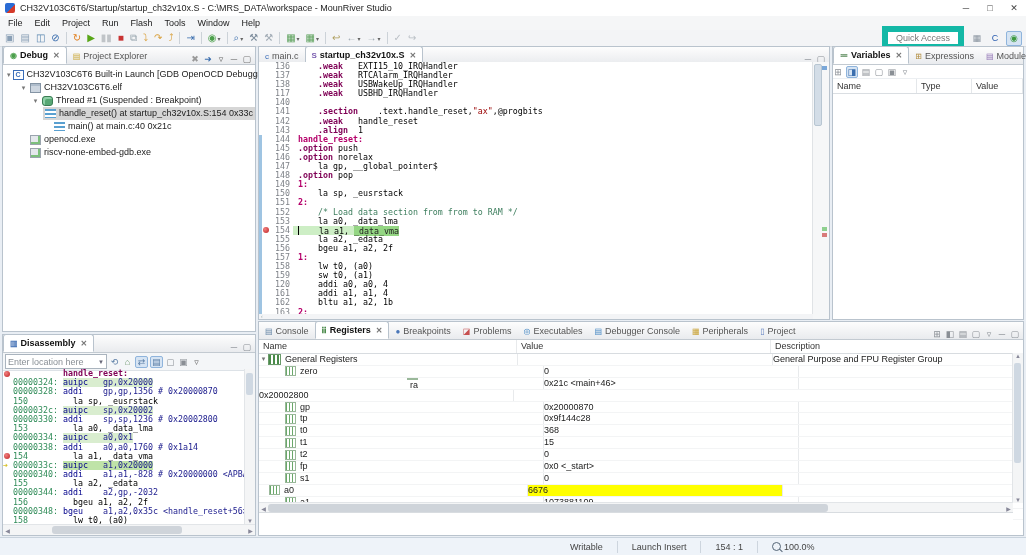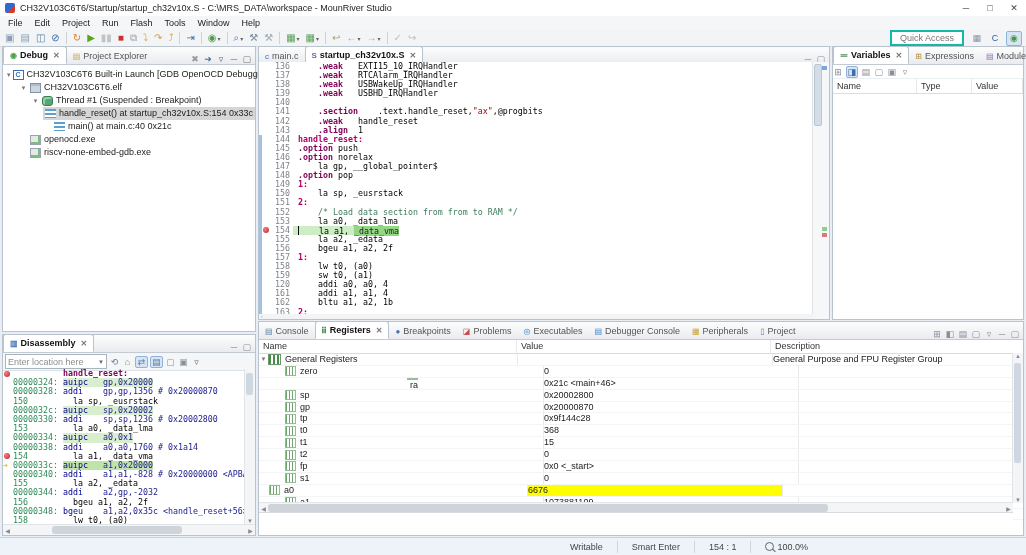--- a/index.html
+++ b/index.html
@@ -14,21 +14,21 @@
   .win-btn{width:24px;height:15px;text-align:center;line-height:15px;font-size:9px;color:#444;}
   .menubar{left:0;top:16px;width:1026px;height:14px;background:#f5f6f7;display:flex;align-items:center;padding-left:2px;}
   .menu-item{padding:1px 6px;color:#222;}
   .toolbar{left:0;top:30px;width:1026px;height:16px;background:#f3f4f6;border-bottom:1px solid #d9dde2;
            display:flex;align-items:center;padding-left:2px;}
   .tb-btn{display:inline-flex;align-items:center;height:13px;padding:0 2px;margin:0 1px;}
   .tb-glyph{font-size:10px;line-height:12px;}
   .tb-dd{font-size:6px;color:#666;margin-left:1px;}
   .tb-sep{width:1px;height:12px;background:#ccd2d8;margin:0 3px;}
   .toolbar-right{margin-left:auto;display:flex;align-items:center;margin-right:4px;}
-  .quick-access{border:2px solid #14b8a6;background:#fff;color:#777;padding:1px 8px;margin-right:4px;}
+  .quick-access{border:6px solid #14b8a6;background:#fff;color:#777;padding:1px 8px;margin-right:4px;}
   .persp-icon{width:14px;height:13px;margin:0 2px;text-align:center;font-size:9px;line-height:13px;border-radius:2px;}
   .pressed{background:#d6e4f3;border:1px solid #8fb4dc;}
   
   .panel{position:absolute;background:#fff;border:1px solid #b9c3cd;box-sizing:border-box;}
   .vtabs{height:17px;background:linear-gradient(#fdfdfd,#e9ebee);border-bottom:1px solid #c3cad1;
          display:flex;align-items:flex-end;}
   .vtab{display:flex;align-items:center;gap:3px;height:16px;padding:0 6px;color:#555;white-space:nowrap;}
   .vtab.sel{background:#fff;border:1px solid #b9c3cd;border-bottom:1px solid #fff;color:#111;font-weight:bold;
             border-radius:3px 3px 0 0;}
   .vtab .close{color:#777;font-size:8px;margin-left:2px;}
@@ -318,21 +318,21 @@
       </span>
       <span class="hdr-icons">
         <span class="hi">─</span>
         <span class="hi">▢</span>
       </span>
     </div>
   <div class="edcode">
       <div class="ed-row"><span class="ed-range"></span><span class="ed-marker"></span><span class="ed-num">136</span><span class="ed-code"><span class="tok-p">    </span><span class="tok-d">.weak</span><span class="tok-p">   EXTI15_10_IRQHandler</span></span></div>
       <div class="ed-row"><span class="ed-range"></span><span class="ed-marker"></span><span class="ed-num">137</span><span class="ed-code"><span class="tok-p">    </span><span class="tok-d">.weak</span><span class="tok-p">   RTCAlarm_IRQHandler</span></span></div>
       <div class="ed-row"><span class="ed-range"></span><span class="ed-marker"></span><span class="ed-num">138</span><span class="ed-code"><span class="tok-p">    </span><span class="tok-d">.weak</span><span class="tok-p">   USBWakeUp_IRQHandler</span></span></div>
-      <div class="ed-row"><span class="ed-range"></span><span class="ed-marker"></span><span class="ed-num">139</span><span class="ed-code"><span class="tok-p">    </span><span class="tok-d">.weak</span><span class="tok-p">   USBHD_IRQHandler</span></span></div>
+      <div class="ed-row"><span class="ed-range"></span><span class="ed-marker"></span><span class="ed-num">117</span><span class="ed-code"><span class="tok-p">    </span><span class="tok-d">.weak</span><span class="tok-p">   USBHD_IRQHandler</span></span></div>
       <div class="ed-row"><span class="ed-range"></span><span class="ed-marker"></span><span class="ed-num">140</span><span class="ed-code"></span></div>
       <div class="ed-row"><span class="ed-range"></span><span class="ed-marker"></span><span class="ed-num">141</span><span class="ed-code"><span class="tok-p">    </span><span class="tok-d">.section</span><span class="tok-p">    .text.handle_reset,</span><span class="tok-st">"ax"</span><span class="tok-p">,@progbits</span></span></div>
       <div class="ed-row"><span class="ed-range"></span><span class="ed-marker"></span><span class="ed-num">142</span><span class="ed-code"><span class="tok-p">    </span><span class="tok-d">.weak</span><span class="tok-p">   handle_reset</span></span></div>
       <div class="ed-row"><span class="ed-range"></span><span class="ed-marker"></span><span class="ed-num">143</span><span class="ed-code"><span class="tok-p">    </span><span class="tok-d">.align</span><span class="tok-p">  1</span></span></div>
       <div class="ed-row"><span class="ed-range on"></span><span class="ed-marker"></span><span class="ed-num">144</span><span class="ed-code"><span class="tok-l">handle_reset:</span></span></div>
       <div class="ed-row"><span class="ed-range on"></span><span class="ed-marker"></span><span class="ed-num">145</span><span class="ed-code"><span class="tok-d">.option</span><span class="tok-p"> push</span></span></div>
       <div class="ed-row"><span class="ed-range on"></span><span class="ed-marker"></span><span class="ed-num">146</span><span class="ed-code"><span class="tok-d">.option</span><span class="tok-p"> norelax</span></span></div>
       <div class="ed-row"><span class="ed-range on"></span><span class="ed-marker"></span><span class="ed-num">147</span><span class="ed-code"><span class="tok-p">    la gp, __global_pointer$</span></span></div>
       <div class="ed-row"><span class="ed-range on"></span><span class="ed-marker"></span><span class="ed-num">148</span><span class="ed-code"><span class="tok-d">.option</span><span class="tok-p"> pop</span></span></div>
       <div class="ed-row"><span class="ed-range on"></span><span class="ed-marker"></span><span class="ed-num">149</span><span class="ed-code"><span class="tok-l">1:</span></span></div>
@@ -516,24 +516,20 @@
       </div>
       <div class="reg-row">
         <span class="rg-name" style="padding-left: 26px; flex-direction: column;">
           <span class="rico"></span>
           <span>ra</span>
         </span>
         <span class="rg-val">0x21c &lt;main+46&gt;</span>
         <span class="rg-desc"></span>
       </div>
       <div class="reg-row">
-        <span class="rg-name" style="padding-left: 26px;">
-          <span class="rico"></span>
-          <span>sp</span>
-        </span>
         <span class="rg-val">0x20002800</span>
         <span class="rg-desc"></span>
       </div>
       <div class="reg-row">
         <span class="rg-name" style="padding-left: 26px;">
           <span class="rico"></span>
           <span>gp</span>
         </span>
         <span class="rg-val">0x20000870</span>
         <span class="rg-desc"></span>
@@ -620,16 +616,16 @@
     <span class="hs-arrow">◀</span>
     <span class="hs-thumb" style="width:560px;"></span>
     <span class="hs-arrow" style="margin-left:auto;">▶</span>
   </div>
   <div class="detail-pane"></div>
 </div>
 
 <div class="abs statusbar">
   <span style="flex:0 0 556px;"></span>
   <span class="sb-cell">Writable</span>
-  <span class="sb-cell">Smart Enter</span>
+  <span class="sb-cell">Launch Insert</span>
   <span class="sb-cell">154 : 1</span>
   <span class="sb-cell" style="border-right:none;"><span class="mag"></span><span>100.0%</span></span>
 </div>
 
 </body></html>

